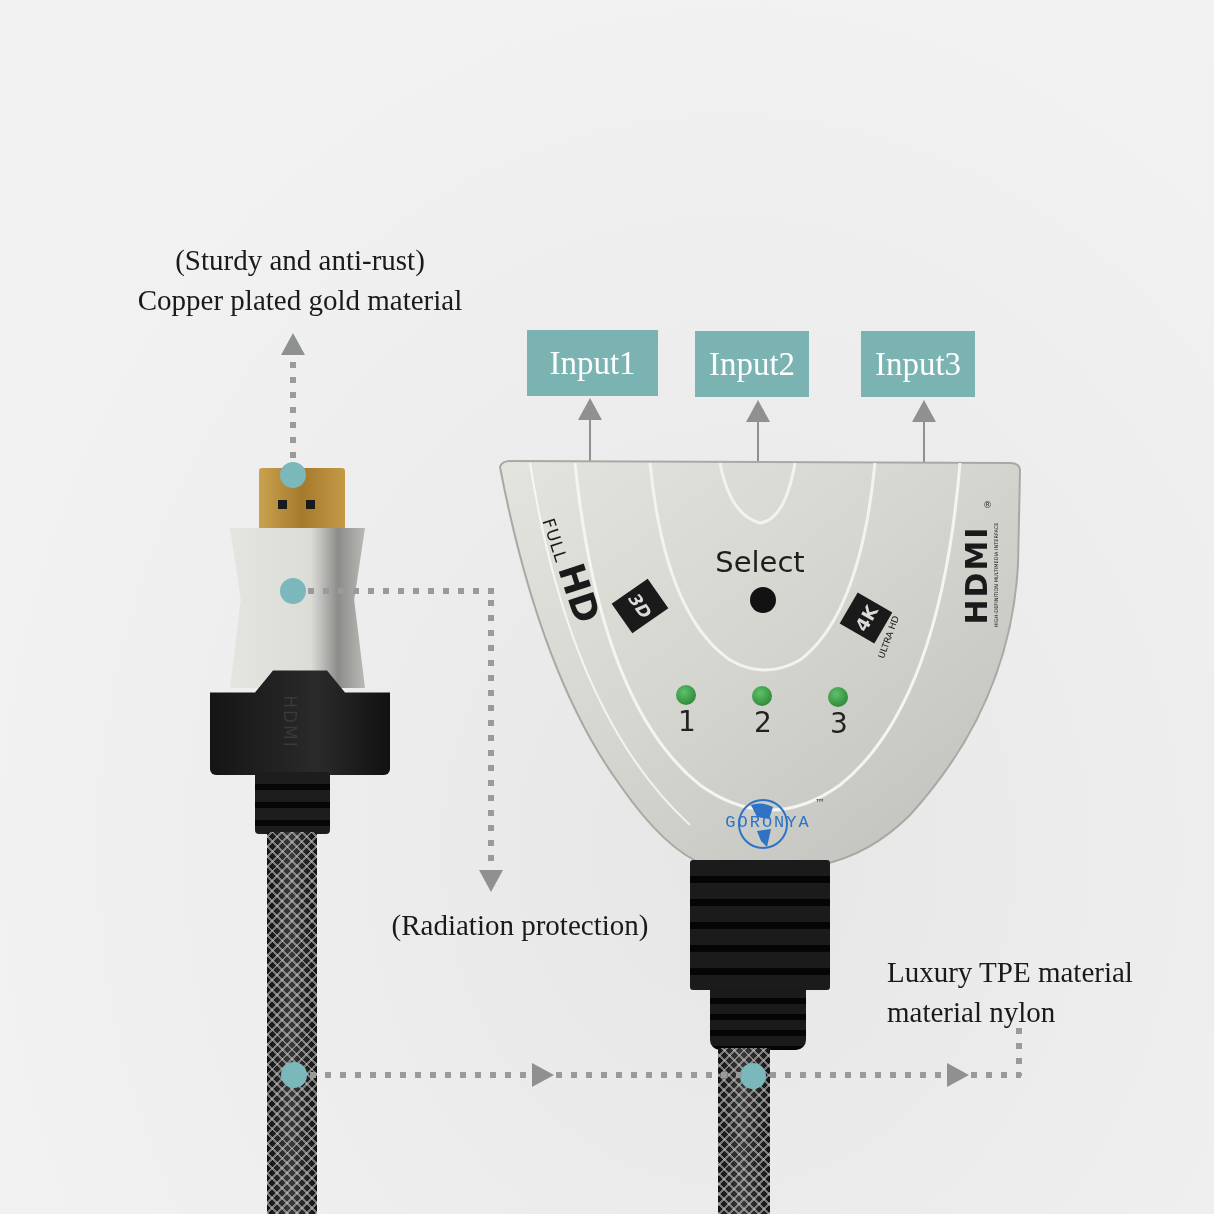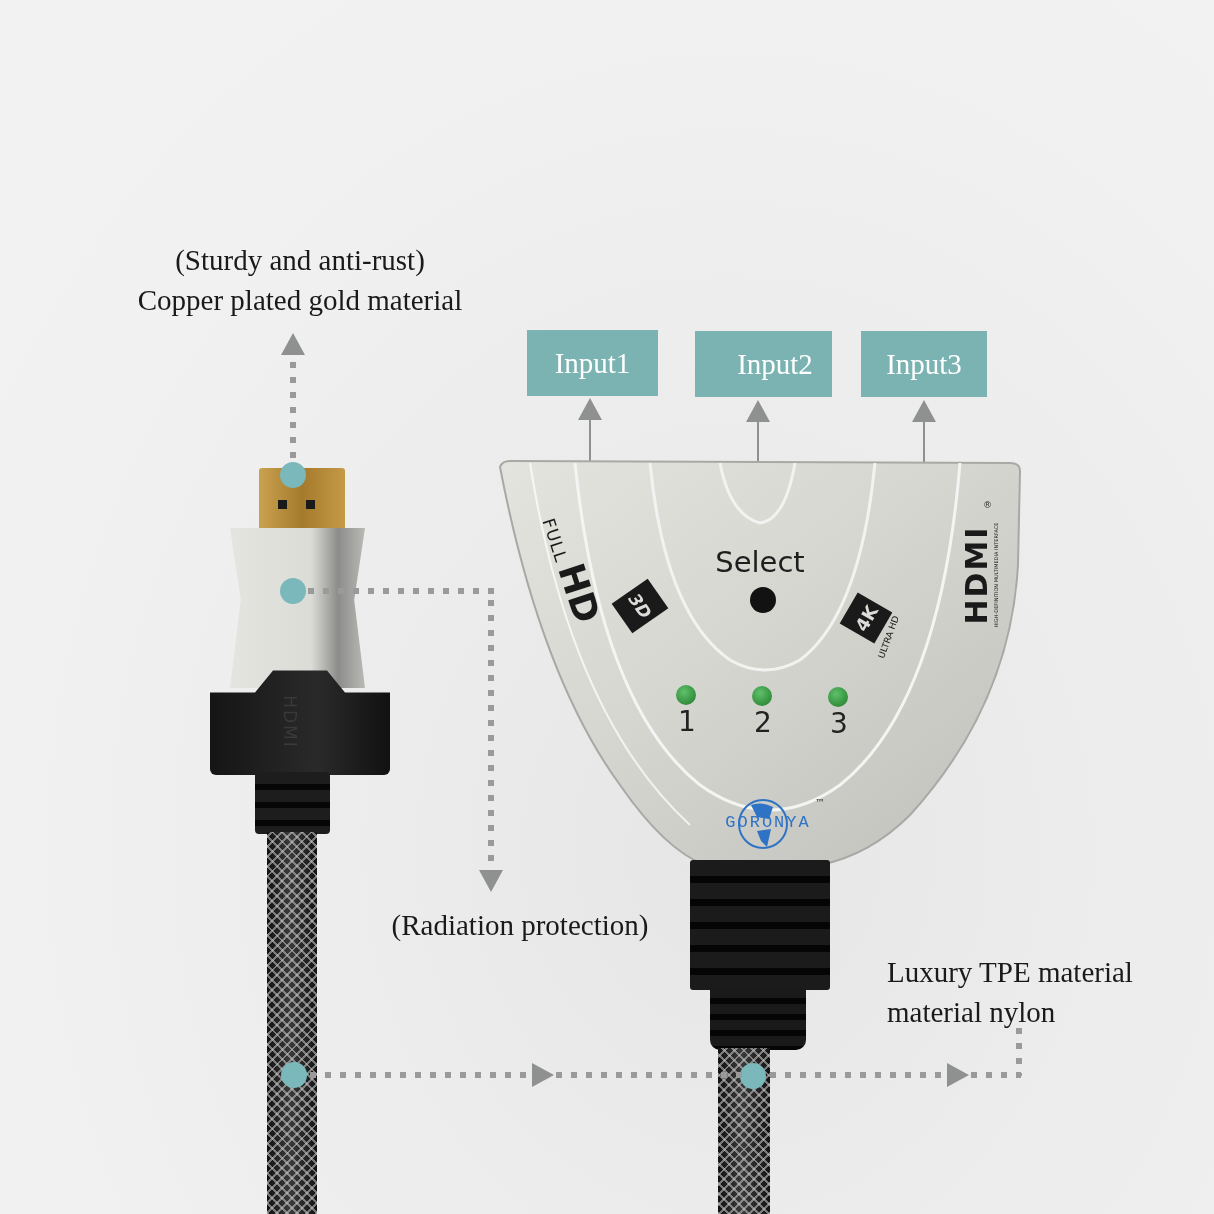--- a/index.html
+++ b/index.html
@@ -9,21 +9,21 @@
     font-family: "Liberation Serif", "DejaVu Serif", serif;
   }
   .abs { position: absolute; }
   .caption {
     position: absolute; color: #1a1a1a; font-size: 29px; line-height: 40px;
     font-family: "Liberation Serif", "DejaVu Serif", serif; white-space: nowrap;
   }
   .center { text-align: center; }
   .label-box {
     position: absolute; background: #7bb3b3; color: #ffffff;
-    font-family: "Liberation Serif", "DejaVu Serif", serif; font-size: 29px;
+    font-family: "Liberation Serif", "DejaVu Serif", serif; font-size: 33px;
     display: flex; align-items: center; justify-content: center;
   }
   .dot {
     position: absolute; width: 26px; height: 26px; border-radius: 50%;
     background: #7ab8bc;
   }
   .vline { position: absolute; width: 2px; background: #8f9090; }
   .tri-up { position: absolute; width: 0; height: 0; border-left: 12px solid transparent; border-right: 12px solid transparent; border-bottom: 22px solid #8f9090; }
   .tri-down { position: absolute; width: 0; height: 0; border-left: 12px solid transparent; border-right: 12px solid transparent; border-top: 22px solid #8f9090; }
   .tri-right { position: absolute; width: 0; height: 0; border-top: 12px solid transparent; border-bottom: 12px solid transparent; border-left: 22px solid #8f9090; }
@@ -44,24 +44,24 @@
   <div>(Sturdy and anti-rust)</div>
   <div>Copper plated gold material</div>
 </div>
 
 <div class="tri-up" style="left:281px; top:333px;"></div>
 <div class="dash-v" style="left:290px; top:362px; height:110px;"></div>
 
 <div class="label-box" style="left:527px; top:330px; width:131px; height:66px;">
     <span>Input1</span>
   </div>
-<div class="label-box" style="left:695px; top:331px; width:114px; height:66px;padding-left:23px;">
+<div class="label-box" style="left:695px; top:331px; width:114px; height:66px;">
     <span>Input2</span>
   </div>
-<div class="label-box" style="left:861px; top:331px; width:126px; height:66px;">
+<div class="label-box" style="left:861px; top:331px; width:114px; height:66px;">
     <span>Input3</span>
   </div>
 
 <div class="tri-up" style="left:578px; top:398px;"></div>
 <div class="vline" style="left:589px; top:418px; height:45px;"></div>
 <div class="tri-up" style="left:746px; top:400px;"></div>
 <div class="vline" style="left:757px; top:420px; height:43px;"></div>
 <div class="tri-up" style="left:912px; top:400px;"></div>
 <div class="vline" style="left:923px; top:420px; height:43px;"></div>
 

